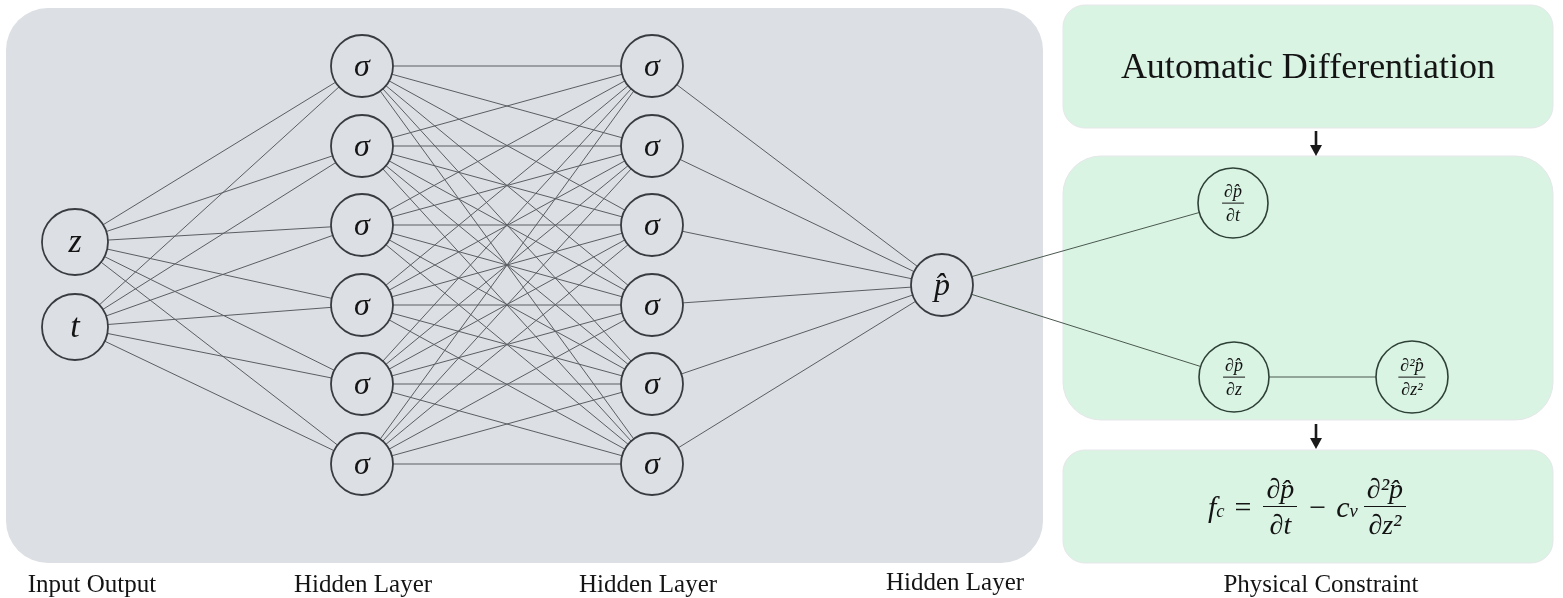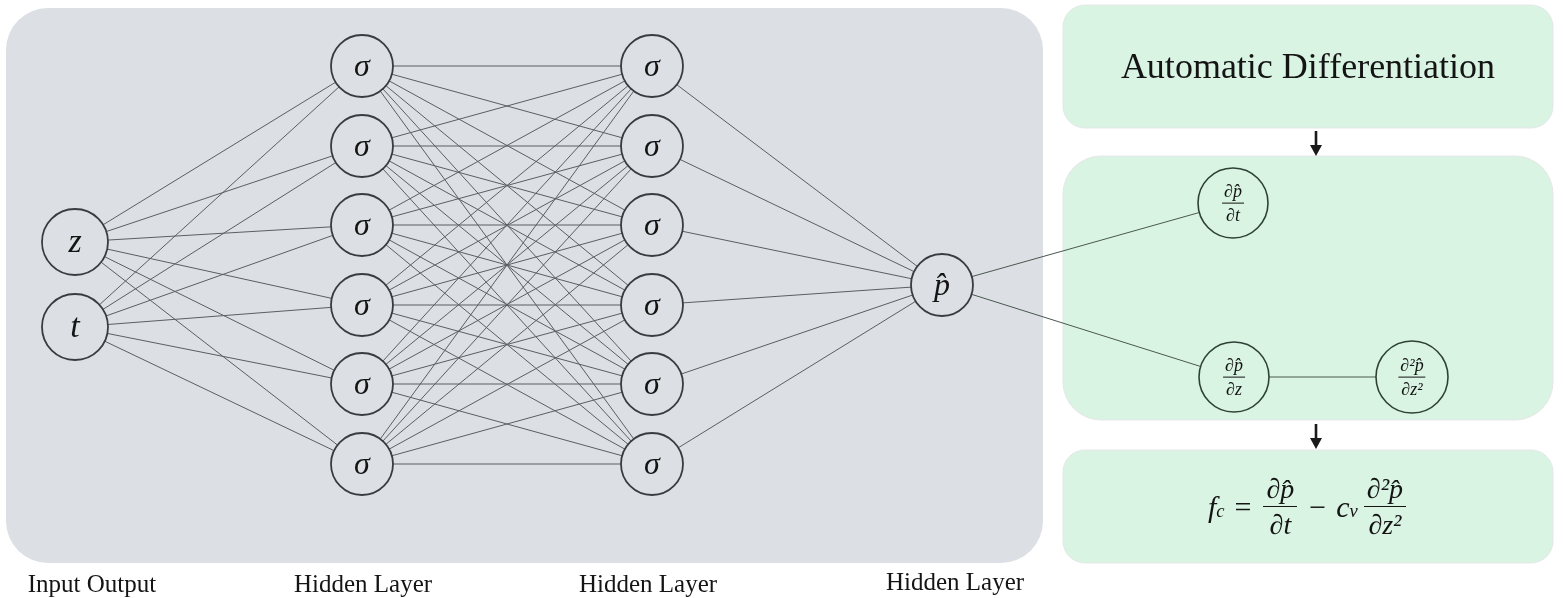--- a/index.html
+++ b/index.html
@@ -192,13 +192,14 @@
   <div class="box1">
     <div class="box1-title">Automatic Differentiation</div>
   </div>
 
   <div class="equation"><span class="it">f</span><span class="m-sub">c</span><span class="op">=</span><span class="frac"><span class="num it">∂p̂</span><span class="den it">∂t</span></span><span class="op">−</span><span class="it">c</span><span class="m-sub" style="margin-right:4px">v</span><span class="frac"><span class="num it">∂²p̂</span><span class="den it">∂z²</span></span></div>
 
   <div class="caption" style="left:92px">Input Output</div>
   <div class="caption" style="left:363px">Hidden Layer</div>
   <div class="caption" style="left:648px">Hidden Layer</div>
   <div class="caption" style="left:955px;top:569px">Hidden Layer</div>
+  <div class="caption" style="left:1321px">Physical Constraint</div>
 </div>
 
 </body></html>

